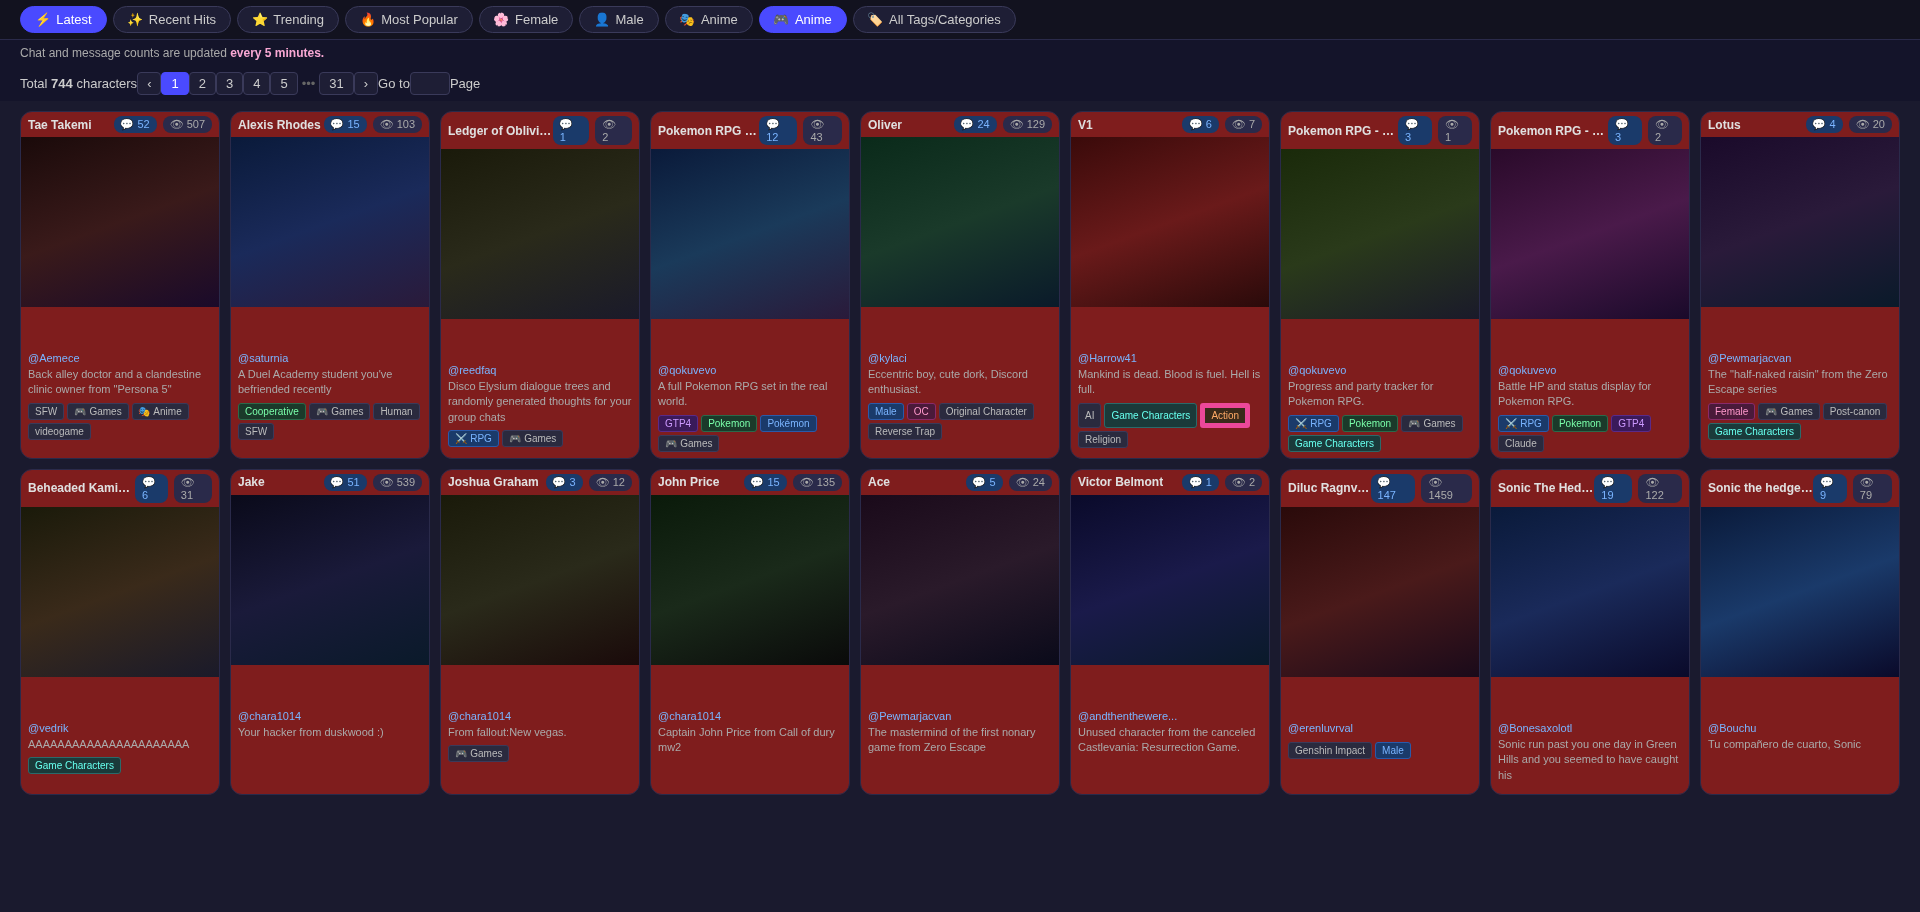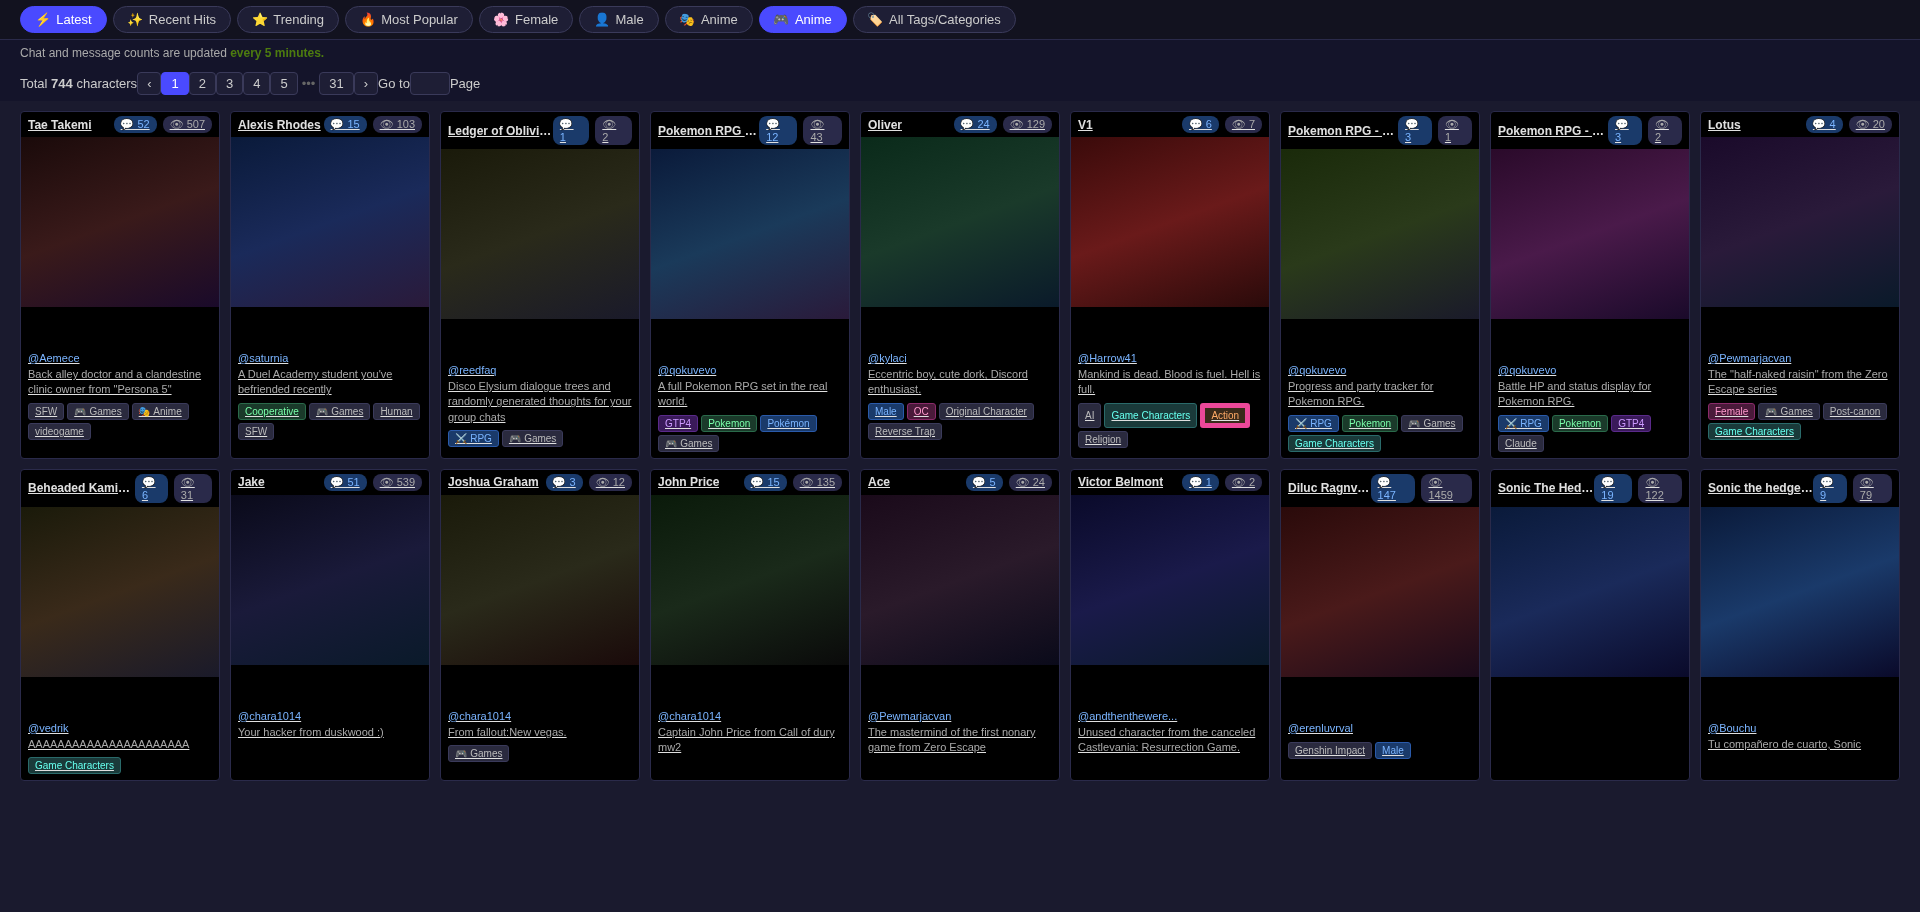--- a/index.html
+++ b/index.html
@@ -35,21 +35,21 @@
     }
     .nav-item.active { background: #4a4aff; border-color: #4a4aff; color: #fff; }
 
     
     .info-bar {
       background: #14142a;
       padding: 6px 20px;
       font-size: 12px;
       color: #aaa;
     }
-    .info-bar b { color: #4d7c0f; text-align: center; }
+    .info-bar b { color: #f9a8d4; text-align: center; }
 
     
     .pagination {
       background: #14142a;
       padding: 6px 20px;
       display: flex;
       align-items: center;
       gap: 0;
       font-size: 13px;
       color: #ccc;
@@ -81,26 +81,25 @@
       padding: 10px 20px;
     }
     .cards-grid {
       display: grid;
       grid-template-columns: repeat(9, 1fr);
       gap: 10px;
     }
 
     
     .card {
-      background: #000000;
+      background: #7f1d1d;
       border: 1px solid #2a2a4a;
-      border-radius: 4px;
+      border-radius: 12px;
       overflow: hidden;
       position: relative;
-      text-decoration: underline;
     }
     .card-header {
       display: flex;
       justify-content: space-between;
       align-items: center;
       padding: 4px 7px;
       font-size: 11px;
       color: #ccc;
     }
     .card-title { font-weight: bold; color: #e0e0e0; font-size: 12px; white-space: nowrap; overflow: hidden; text-overflow: ellipsis; max-width: 110px; }
@@ -525,20 +524,25 @@
   </div>
       <div class="card">
     <div class="card-header">
       <span class="card-title">Sonic The Hedgh...</span>
       <div class="card-stats">
         <span class="stat-bubble blue">💬 19</span>
         <span class="stat-bubble">👁 122</span>
       </div>
     </div>
     <div class="img-placeholder" style="background:linear-gradient(160deg,#0a1a3a,#1a2a5a,#0a0a2a);"></div>
+    <div class="card-body">
+      <div class="card-author">@Bonesaxolotl</div>
+      <div class="card-desc">Sonic run past you one day in Green Hills and you seemed to have caught his</div>
+      <div class="tags"></div>
+    </div>
   </div>
       <div class="card">
     <div class="card-header">
       <span class="card-title">Sonic the hedgehog</span>
       <div class="card-stats">
         <span class="stat-bubble blue">💬 9</span>
         <span class="stat-bubble">👁 79</span>
       </div>
     </div>
     <div class="img-placeholder" style="background:linear-gradient(160deg,#0a1a3a,#1a3a6a,#0a0a2a);"></div>

